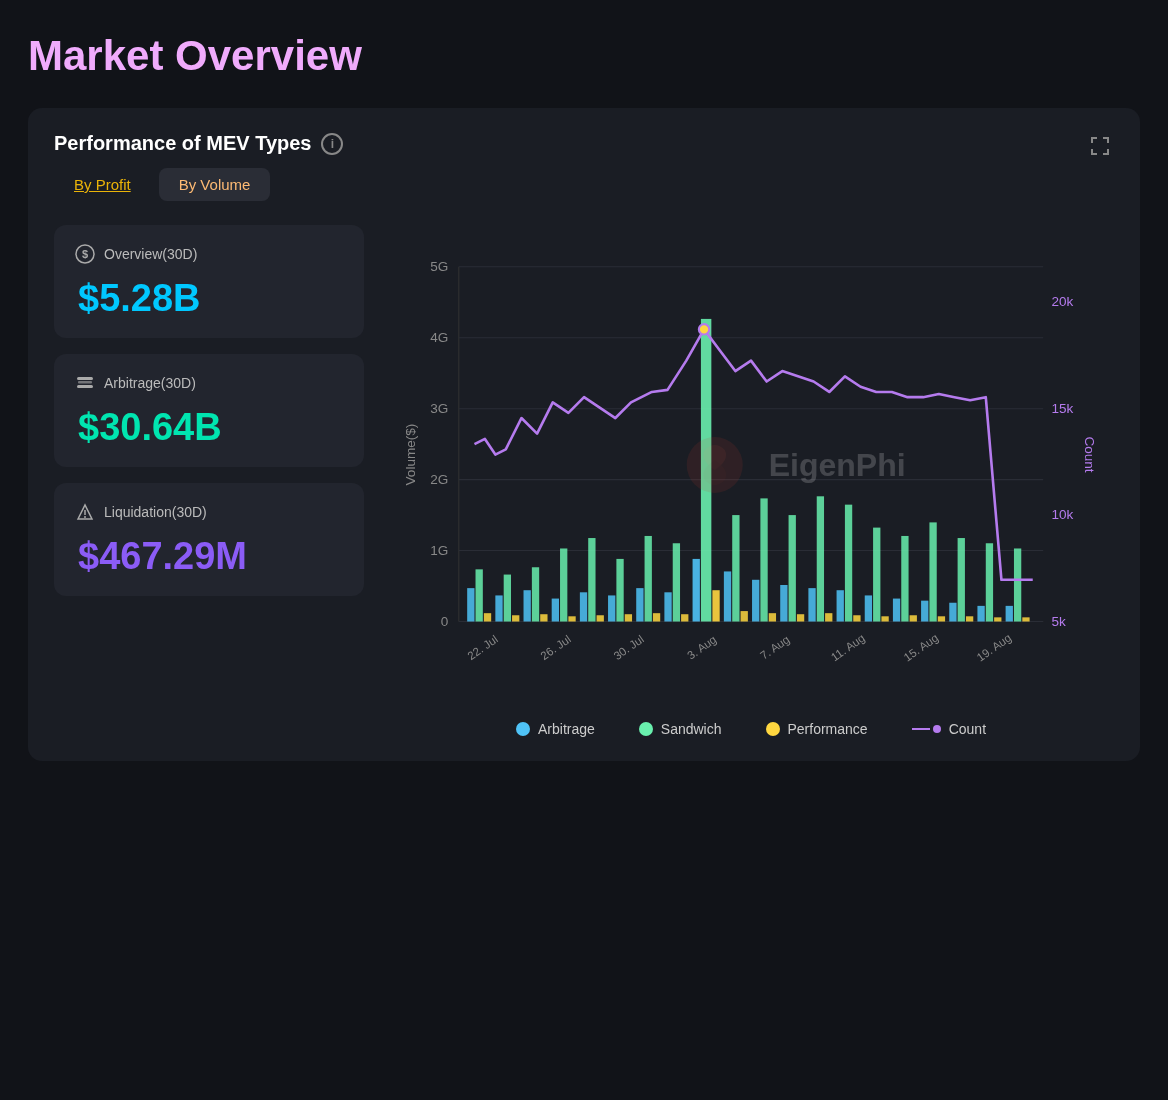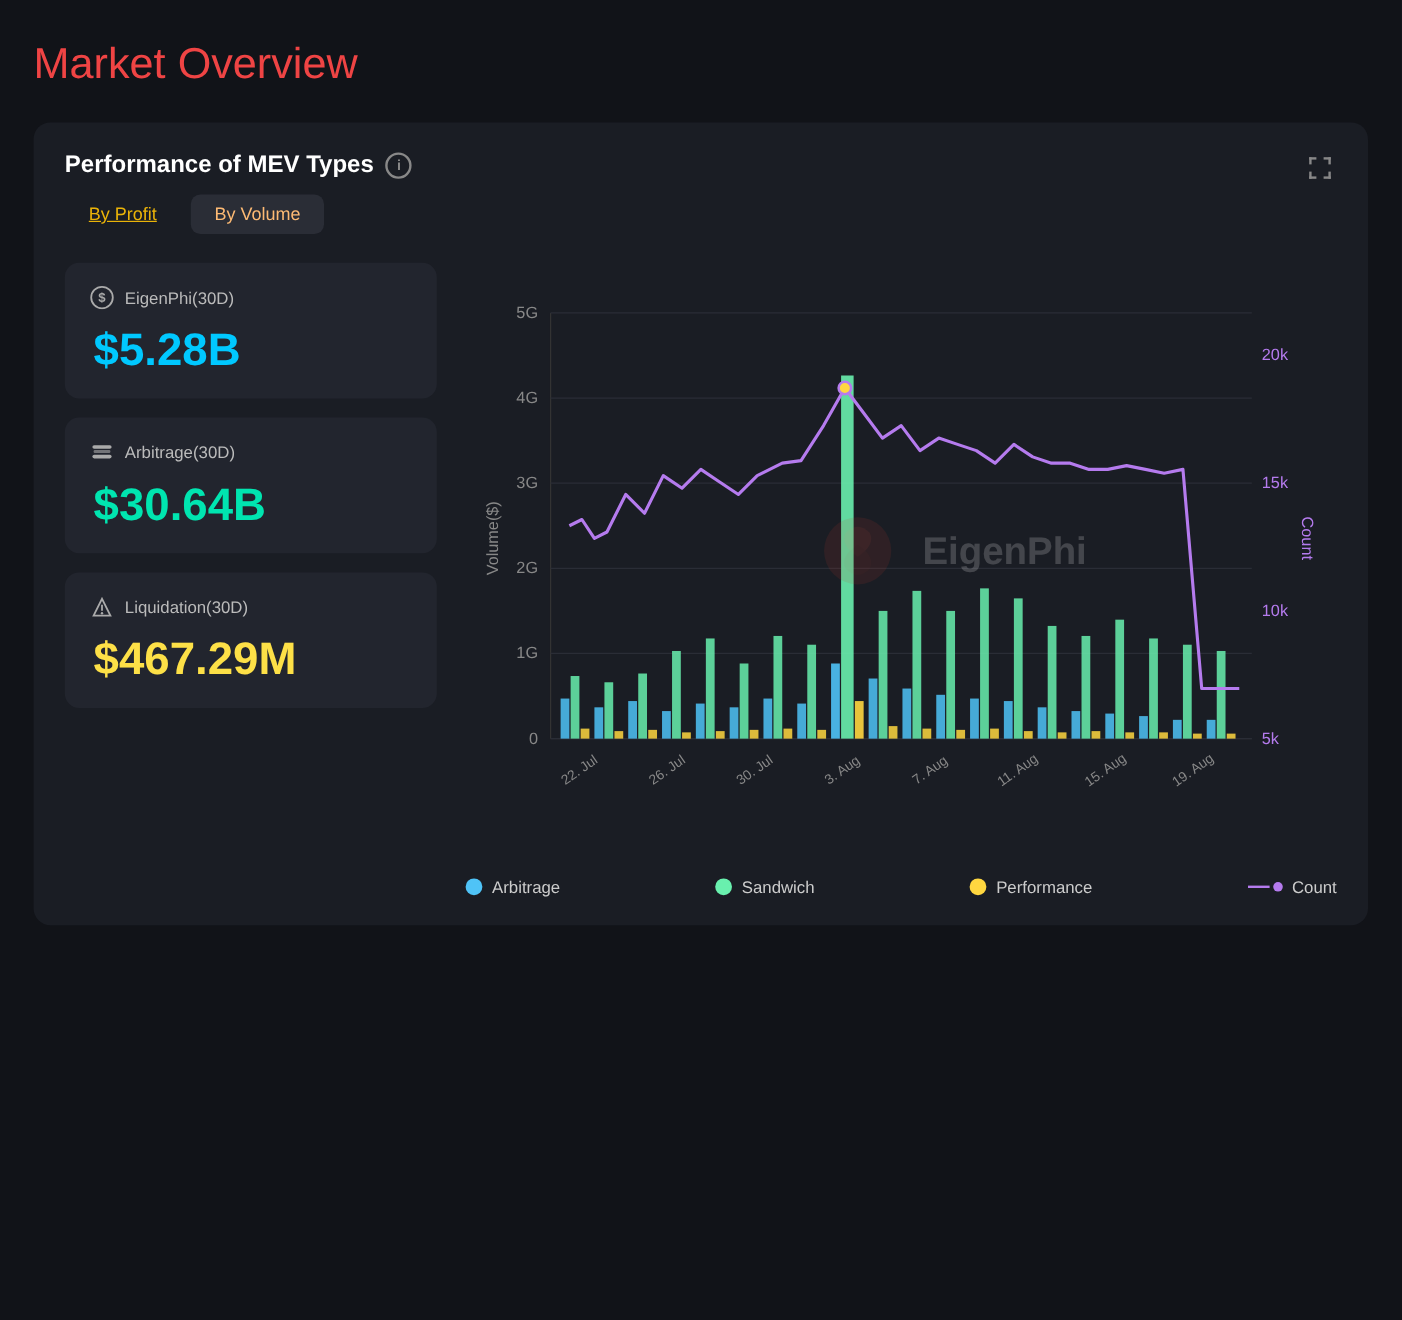--- a/index.html
+++ b/index.html
@@ -5,23 +5,23 @@
     * { box-sizing: border-box; margin: 0; padding: 0; }
     body {
       background: #111318;
       color: #fff;
       font-family: -apple-system, BlinkMacSystemFont, 'Segoe UI', sans-serif;
       width: 1168px;
       min-height: 1100px;
       padding: 32px 28px;
     }
     .page-title {
-      font-size: 36px;
-      font-weight: 400;
-      color: #ef4444;
+      font-size: 42px;
+      font-weight: 700;
+      color: #f0abfc;
       margin-bottom: 28px;
     }
     .card {
       background: #1a1d24;
       border-radius: 14px;
       padding: 24px 26px;
     }
     .card-header {
       display: flex;
       align-items: flex-start;
@@ -116,44 +116,44 @@
       justify-content: center;
       font-size: 14px;
     }
     .metric-value {
       font-size: 38px;
       font-weight: 700;
       padding-left: 4px;
     }
     .metric-value.cyan { color: #00c8ff; }
     .metric-value.teal { color: #00e5b0; }
-    .metric-value.gold { color: #fde047; }
+    .metric-value.gold { color: #8b5cf6; }
 
     .chart-area {
       flex: 1;
       position: relative;
       min-height: 500px;
     }
     .chart-wrapper {
       position: relative;
       width: 100%;
       height: 480px;
     }
 
     
     .chart-svg {
       width: 100%;
       height: 100%;
     }
 
     .legend-row {
       display: flex;
-      justify-content: space-between;
+      justify-content: center;
       gap: 44px;
-      margin-top: 32px;
+      margin-top: 16px;
     }
     .legend-item {
       display: flex;
       align-items: center;
       gap: 8px;
       font-size: 14px;
       color: #ccc;
     }
     .legend-dot {
       width: 14px;
@@ -238,21 +238,21 @@
     <div class="metrics-col">
 
       <div class="metric-card">
         <div class="metric-label">
           <span class="metric-icon">
             <svg width="20" height="20" viewBox="0 0 20 20">
               <circle cx="10" cy="10" r="9" stroke="#aaa" stroke-width="1.5" fill="none"></circle>
               <text x="10" y="14" text-anchor="middle" fill="#aaa" font-size="11" font-weight="bold">$</text>
             </svg>
           </span>
-          <span>EigenPhi(30D)</span>
+          <span>Overview(30D)</span>
         </div>
         <div class="metric-value cyan">$5.28B</div>
       </div>
 
       <div class="metric-card">
         <div class="metric-label">
           <span class="metric-icon">
             <svg width="20" height="20" viewBox="0 0 20 20">
               <rect x="2" y="4" width="16" height="3" rx="1.5" fill="#aaa"></rect>
               <rect x="3" y="8" width="14" height="2.5" rx="1" fill="#aaa" opacity="0.6"></rect>

